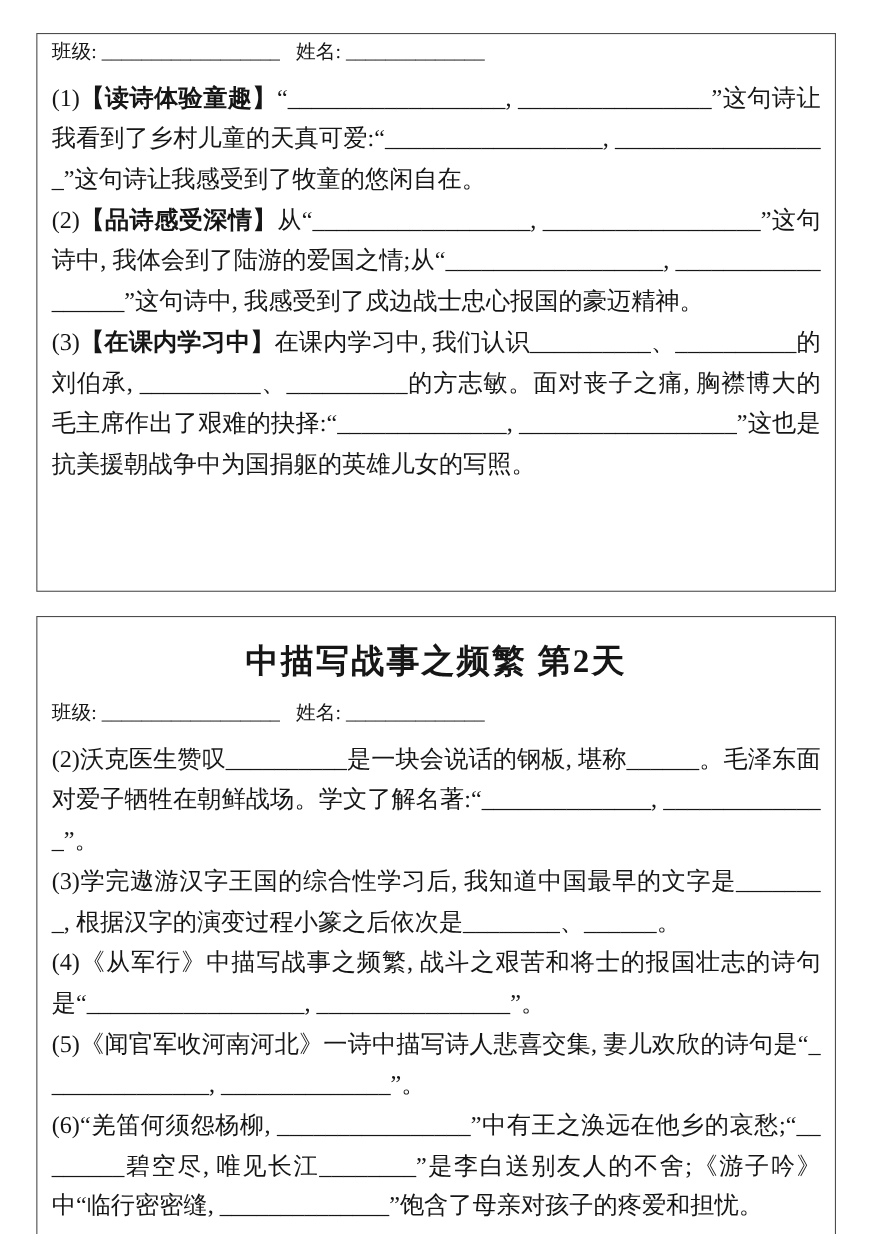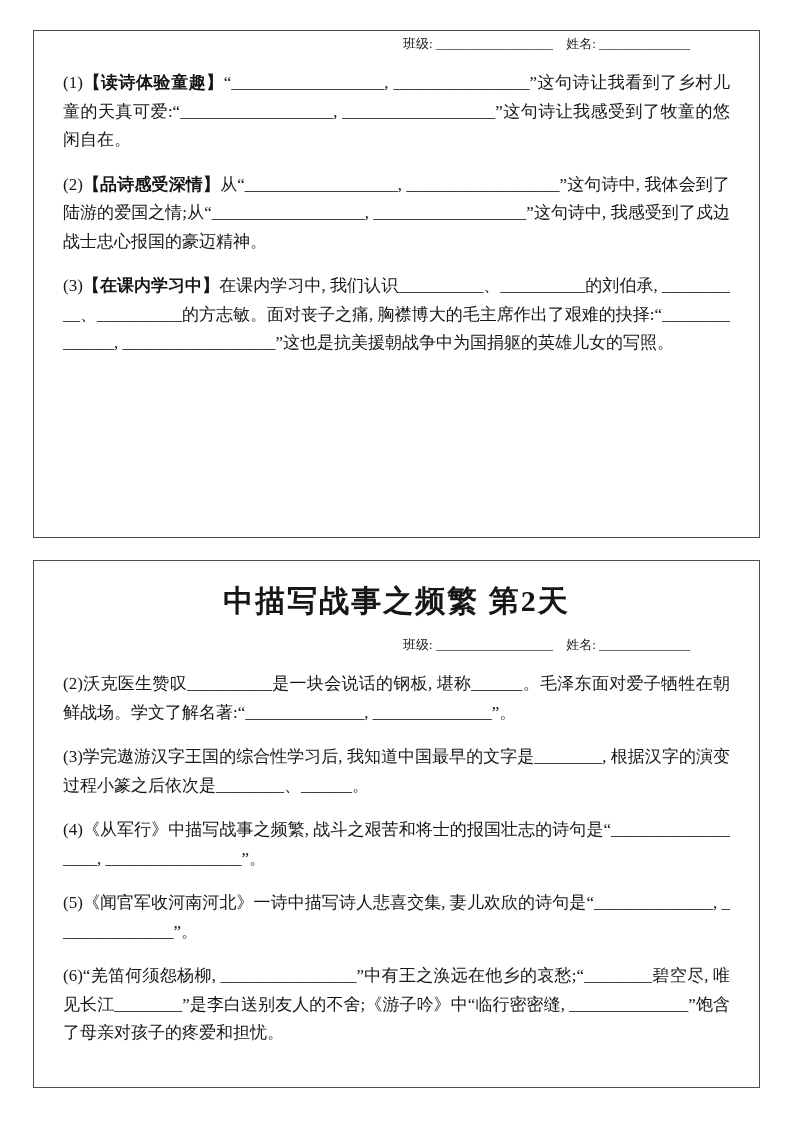--- a/index.html
+++ b/index.html
@@ -25,33 +25,33 @@
   .box-day1 { min-height: 508px; }
   .box-day2 { min-height: 528px; margin-top: 22px; }
   .title {
     text-align: center;
     font-size: 30px;
     font-weight: bold;
     letter-spacing: 2px;
     margin: 16px 0 14px 0;
   }
   .header-line {
-    text-align: right;
+    text-align: left;
     padding-right: 56px;
-    font-size: 13px;
+    font-size: 18px;
     margin-bottom: 12px;
     white-space: nowrap;
   }
   .header-line .lbl { font-weight: normal; }
   .name-label { margin-left: 10px; }
   .q {
-    font-size: 17px;
+    font-size: 22px;
     line-height: 1.68;
     text-align: justify;
-    margin: 16px;
+    margin: 0;
     word-break: break-all;
   }
   .qtag { font-weight: bold; }
   .qnum { font-weight: normal; }
 </style>
 </head>
 <body>
 
 <div class="sheet">
 

